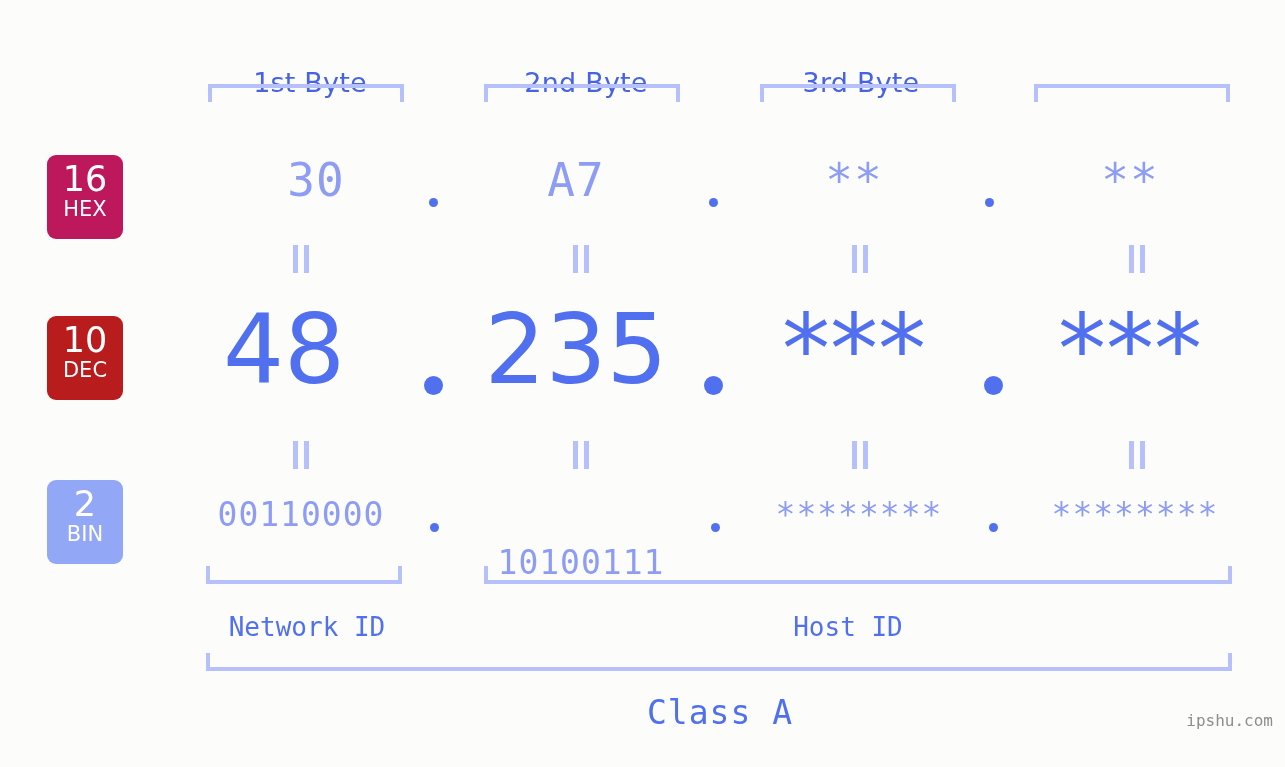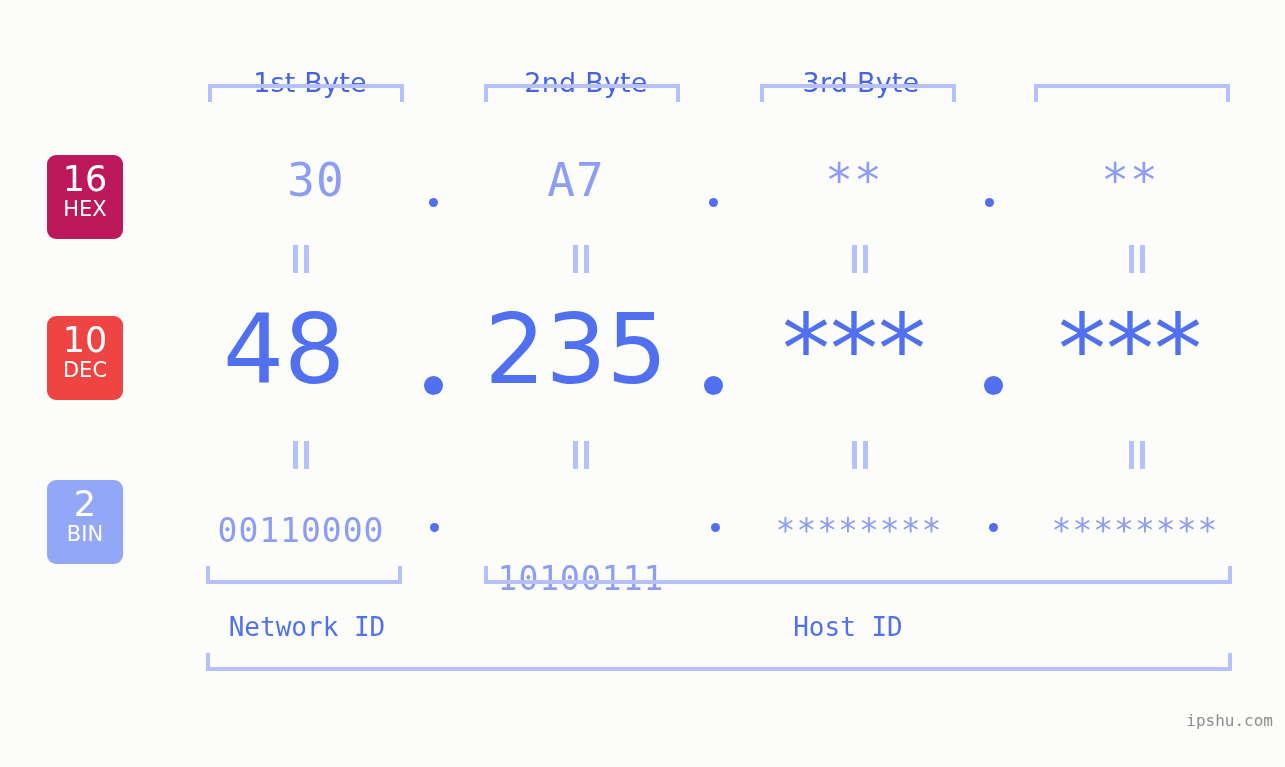--- a/index.html
+++ b/index.html
@@ -70,21 +70,21 @@
     font-weight: 400;
     font-family: "DejaVu Sans", sans-serif;
   }
   .badge .abbr {
     display: block;
     font-size: 21px;
     line-height: 24px;
     font-family: "DejaVu Sans", sans-serif;
   }
   #badge-hex { top: 155px; height: 84px; background: #be185d; }
-  #badge-dec { top: 316px; height: 84px; background: #ef4444; }
+  #badge-dec { top: 316px; height: 84px; background: #b91c1c; }
   #badge-bin { top: 480px; height: 84px; background: #93a7f7; }
 
   
   .cell {
     position: absolute;
     text-align: center;
     white-space: nowrap;
   }
   .hex-row {
     top: 150px;
@@ -98,21 +98,21 @@
   .dec-row {
     top: 295px;
     height: 110px;
     line-height: 110px;
     font-family: "DejaVu Sans", sans-serif;
     font-size: 96px;
     color: #5070ef;
     letter-spacing: 0px;
   }
   .bin-row {
-    top: 503px;
+    top: 487px;
     height: 56px;
     line-height: 56px;
     font-family: "DejaVu Sans Mono", monospace;
     font-size: 33px;
     color: #8d9cf4;
     letter-spacing: 1px;
   }
 
   
   .dot {
@@ -269,16 +269,17 @@
   <div class="dot dot-bin" style="left:989px;"></div>
   <div class="cell bin-row" style="left:1024px; width:222px;">********</div>
 
   <div class="bracket-bottom" style="left:206px; top:566px; width:196px;"></div>
   <div class="bracket-bottom" style="left:484px; top:566px; width:748px;"></div>
 
   <div class="id-label" style="left:204px; width:206px;">Network ID</div>
   <div class="id-label" style="left:745px; width:206px;">Host ID</div>
 
   <div class="bracket-bottom" style="left:206px; top:653px; width:1026px;"></div>
+  <div id="class-label">Class A</div>
 
   <div id="watermark">ipshu.com</div>
 
 </div>
 
 </body></html>

